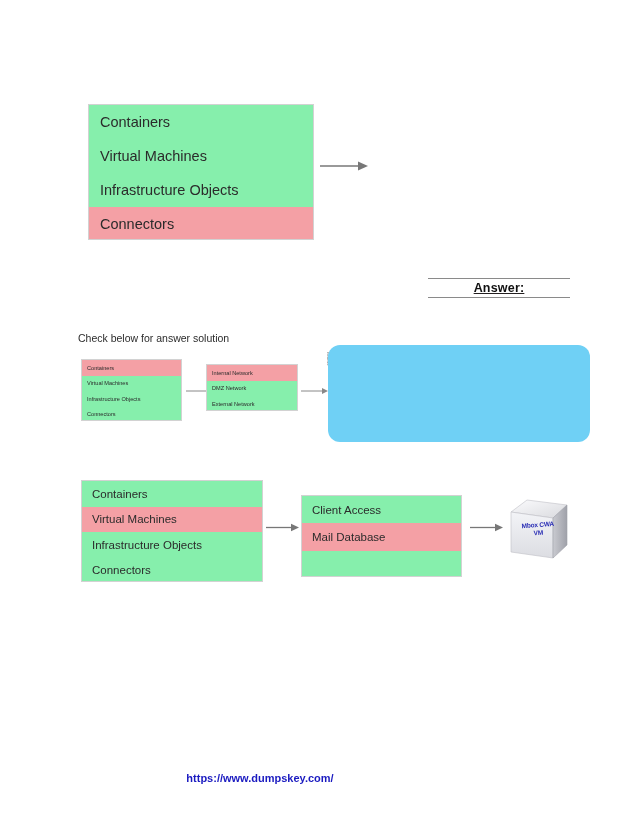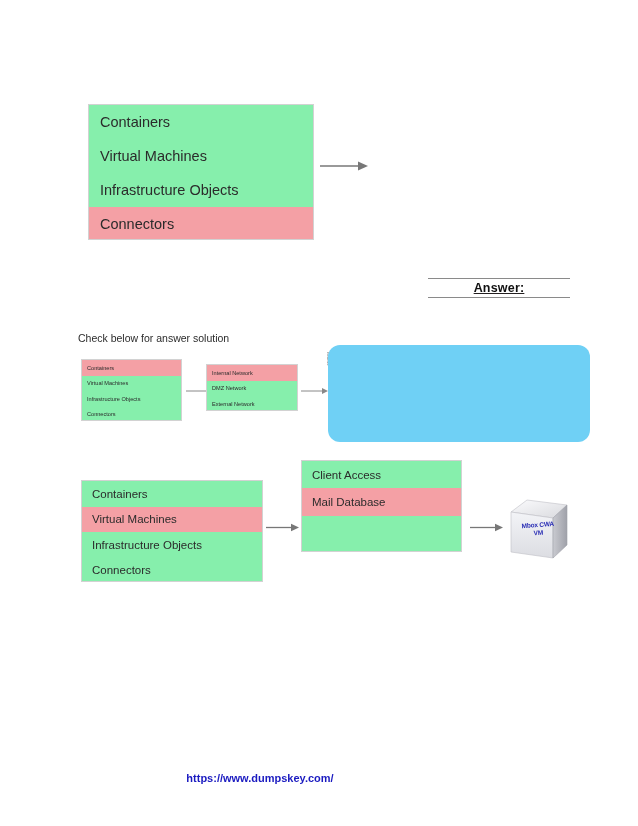--- a/index.html
+++ b/index.html
@@ -171,23 +171,23 @@
   }
   #b-source-box .list-row {
     height: 25.5px;
     padding-left: 10px;
     font-size: 11.5px;
   }
   #b-arrow-1 { left: 266px; top: 521px; width: 33px; height: 13px; }
 
   #b-mid-box {
     left: 301px;
-    top: 460px;
+    top: 495px;
     width: 161px;
-    height: 92px;
+    height: 82px;
   }
   #b-mid-box .list-row {
     height: 27.4px;
     padding-left: 10px;
     font-size: 11.5px;
   }
   #b-arrow-2 { left: 470px; top: 521px; width: 33px; height: 13px; }
 
   
   #cube-icon {

